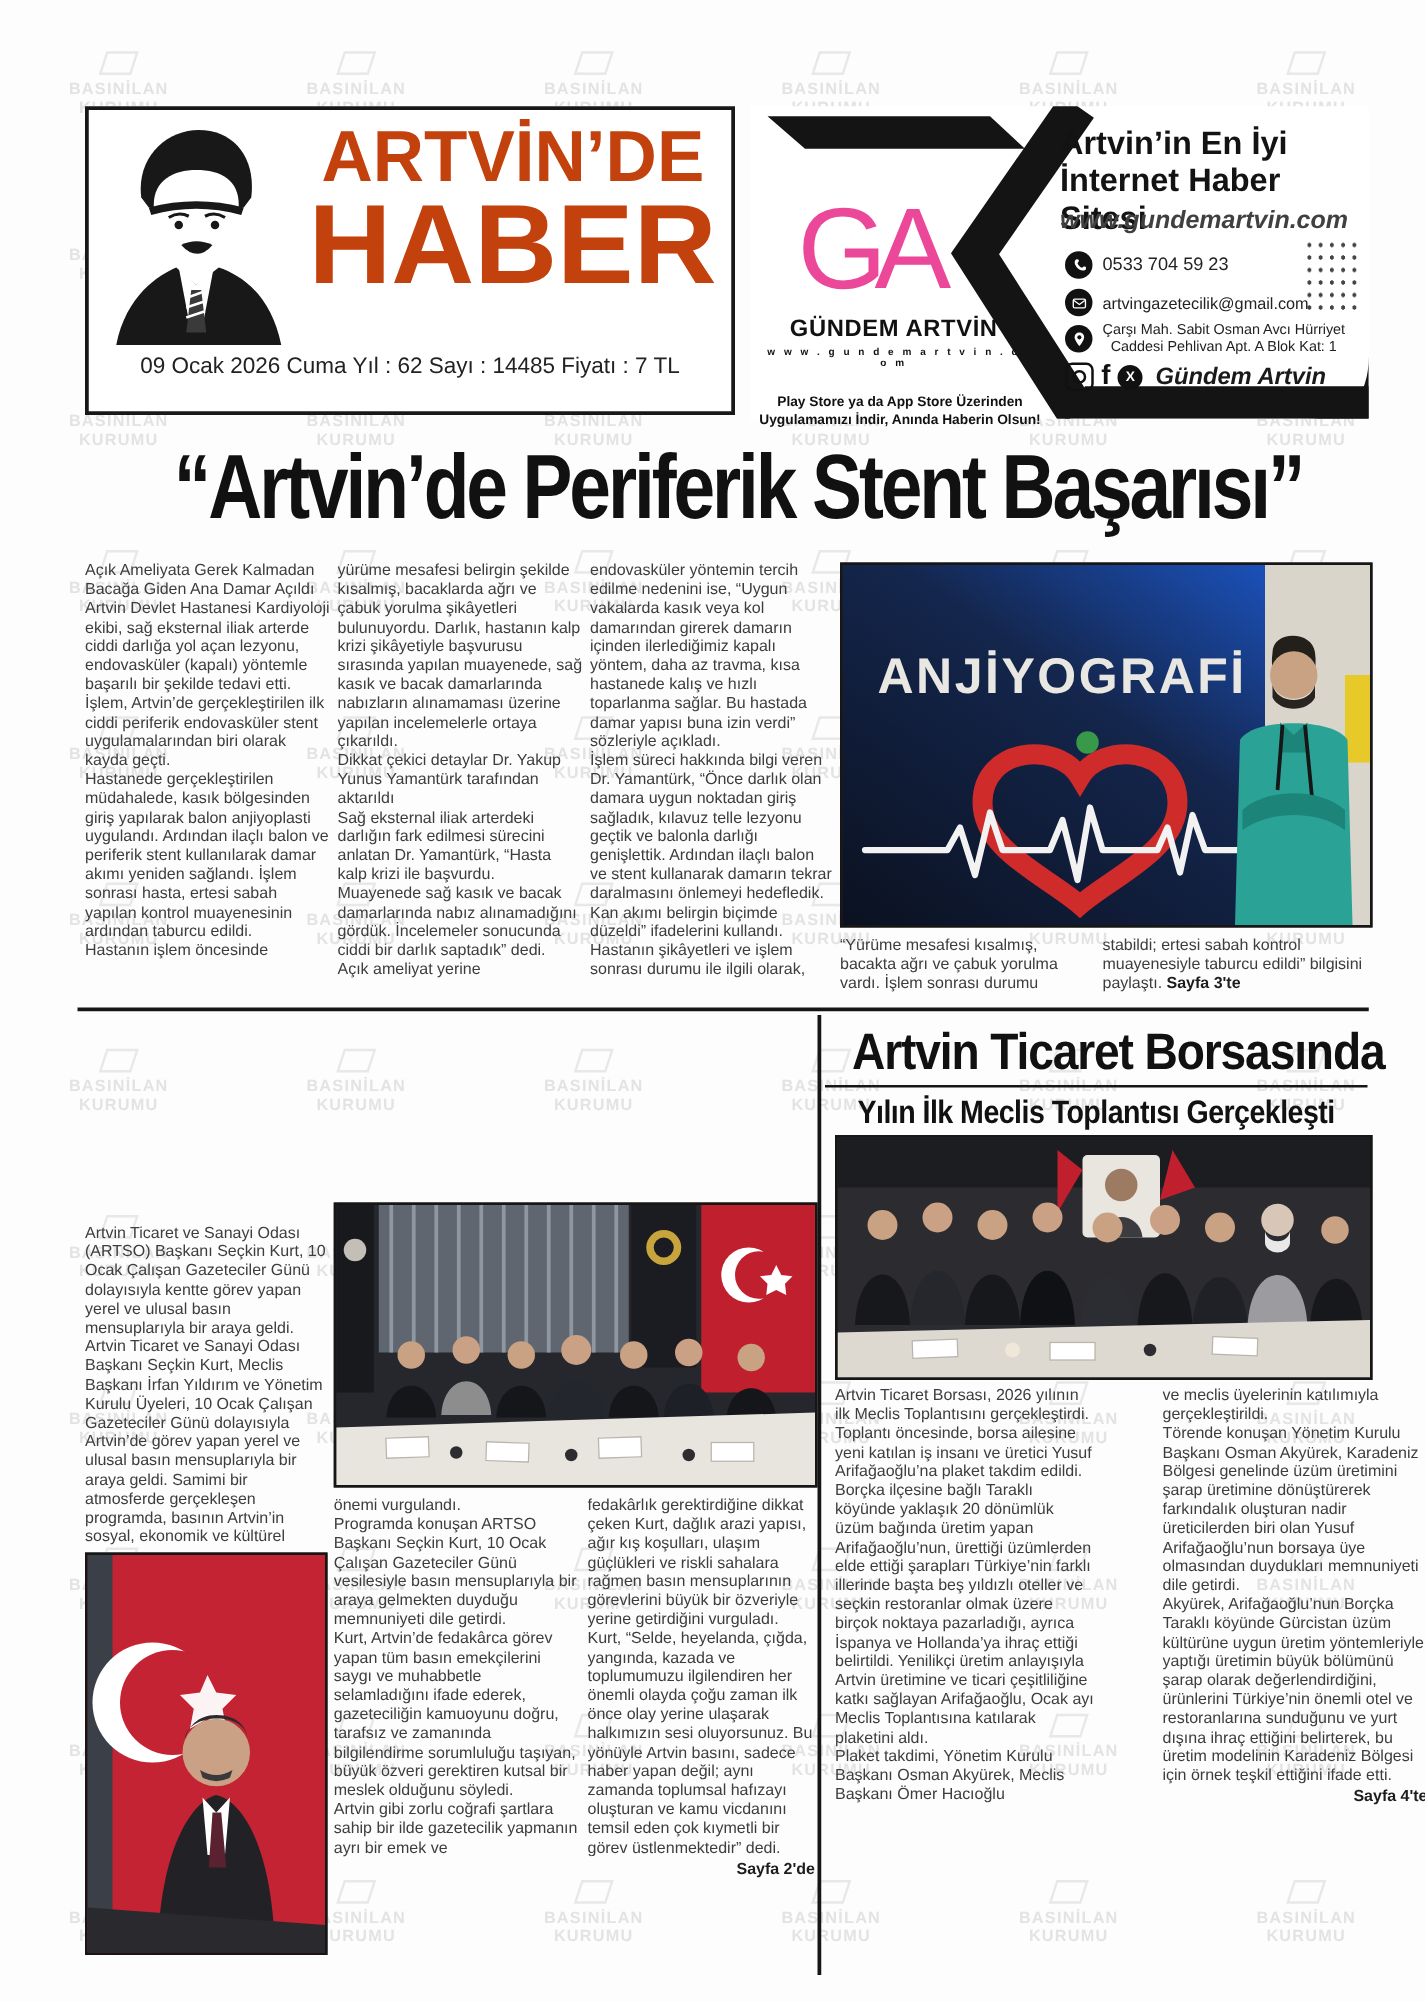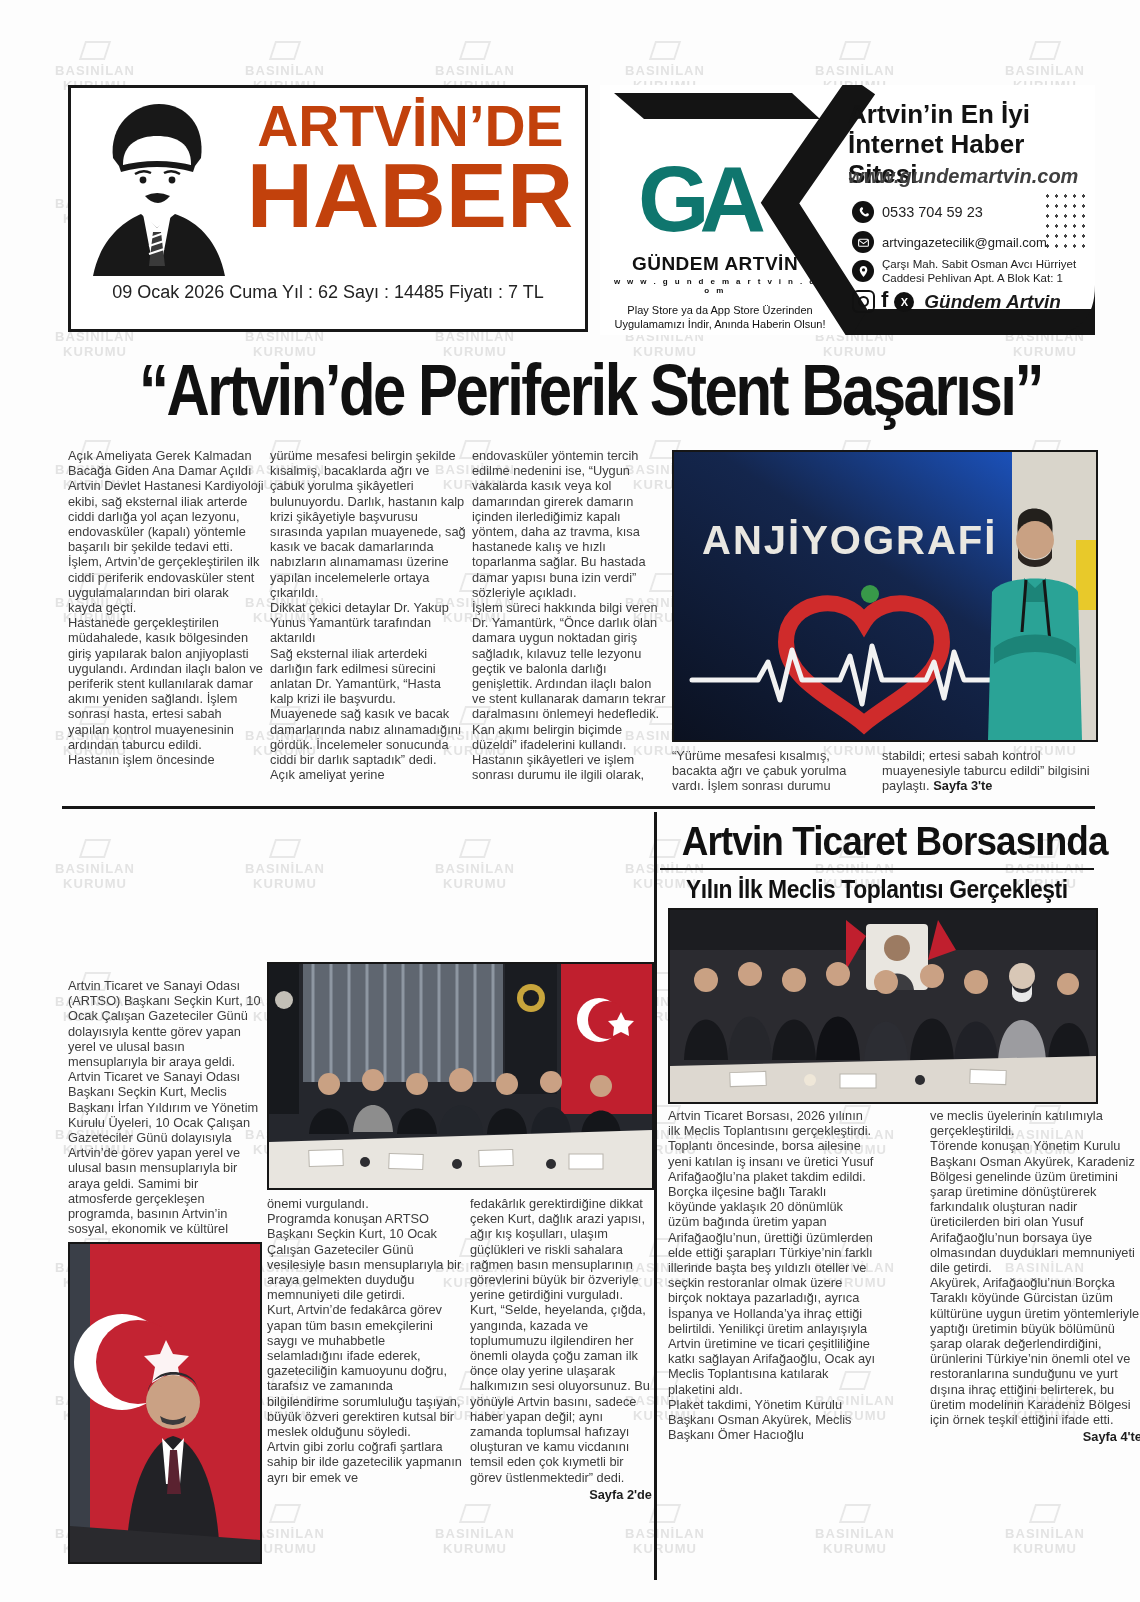--- a/index.html
+++ b/index.html
@@ -14,24 +14,24 @@
   
   #masthead{left:68px;top:85px;width:514px;height:241px;border:3px solid #181818;background:#fff;}
   #ataturk{position:absolute;left:12px;top:8px;}
   #mast-title{position:absolute;left:168px;top:4px;width:342px;text-align:center;color:#c2410c;}
   #mast-title .l1{font-size:58px;font-weight:bold;letter-spacing:0px;display:inline-block;transform:scaleX(.98);}
   #mast-title .l2{font-size:90px;font-weight:bold;margin-top:-14px;display:inline-block;transform:scaleX(1.02);}
   #dateline{position:absolute;left:0;right:0;top:194px;text-align:center;font-size:18px;color:#222;}
   
   #adbox{left:600px;top:85px;width:495px;height:250px;background:#fff;}
   #adbox svg.frame{position:absolute;inset:0;}
-  .ga-logo{position:absolute;left:38px;top:62px;font-size:92px;font-weight:bold;letter-spacing:-10px;color:#0f766e;}
+  .ga-logo{position:absolute;left:38px;top:62px;font-size:92px;font-weight:normal;letter-spacing:-10px;color:#ec4899;}
   .ga-name{position:absolute;left:10px;top:168px;width:210px;text-align:center;font-size:19px;font-weight:bold;letter-spacing:.5px;color:#111;}
   .ga-site{position:absolute;left:10px;top:192px;width:210px;text-align:center;font-size:8px;letter-spacing:2.4px;font-weight:bold;color:#111;}
-  .store{position:absolute;left:4px;top:218px;width:232px;text-align:center;font-size:11px;line-height:14px;color:#111;}
+  .store{position:absolute;left:4px;top:230px;width:232px;text-align:center;font-size:11px;line-height:14px;color:#111;font-weight:bold;}
   .tagline{position:absolute;left:248px;top:14px;width:240px;font-size:26px;line-height:30px;font-weight:bold;color:#131313;}
   .adsite{position:absolute;left:248px;top:80px;width:240px;font-size:20px;font-style:italic;font-weight:bold;color:#404040;}
   .contact{position:absolute;left:252px;display:flex;align-items:center;gap:8px;color:#222;}
   .c-icon{width:22px;height:22px;border-radius:50%;background:#111;display:flex;align-items:center;justify-content:center;flex:0 0 22px;}
   .c-icon svg{display:block;}
   .social{position:absolute;left:252px;top:205px;display:flex;align-items:center;gap:6px;}
   .ig{width:19px;height:19px;border:2.5px solid #111;border-radius:6px;position:relative;}
   .ig::after{content:"";position:absolute;left:4px;top:4px;width:7px;height:7px;border:2px solid #111;border-radius:50%;}
   .fb{font-size:22px;font-weight:bold;color:#111;margin-top:-4px;}
   .xc{width:20px;height:20px;border-radius:50%;background:#111;color:#fff;font-size:11px;font-weight:bold;
@@ -491,21 +491,21 @@
       </span>
       <span style="font-size:13px;">artvingazetecilik@gmail.com</span>
     </div>
     <div class="contact" style="top:172px;">
       <span class="c-icon">
         <svg width="13" height="13" viewBox="0 0 24 24">
             <path d="M12,2 C8,2 5,5 5,9 C5,14 12,22 12,22 C12,22 19,14 19,9 C19,5 16,2 12,2 Z" fill="#fff"></path>
             <circle cx="12" cy="9" r="3" fill="#111"></circle>
           </svg>
       </span>
-      <span style="font-size:11.5px;line-height:14px;">
+      <span style="font-size:11.5px;line-height:14px;text-align:center;">
         <div>Çarşı Mah. Sabit Osman Avcı Hürriyet</div>
         <div>Caddesi Pehlivan Apt. A Blok Kat: 1</div>
       </span>
     </div>
     <div class="social">
       <span class="ig"></span>
       <span class="fb">f</span>
       <span class="xc">X</span>
       <span class="social-name">Gündem Artvin</span>
     </div>

